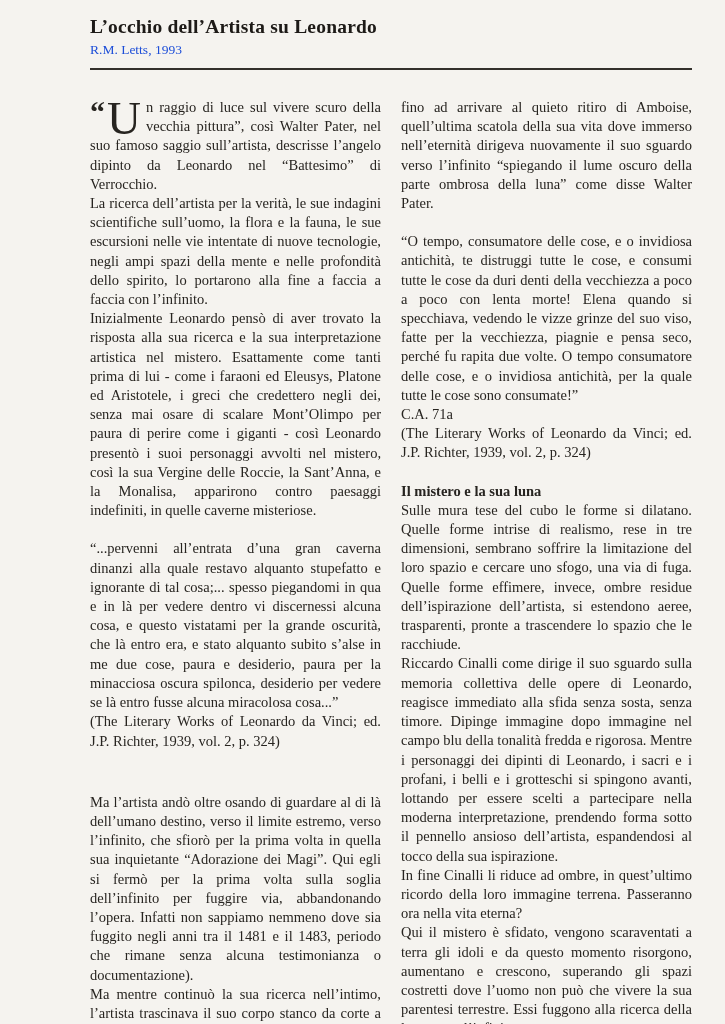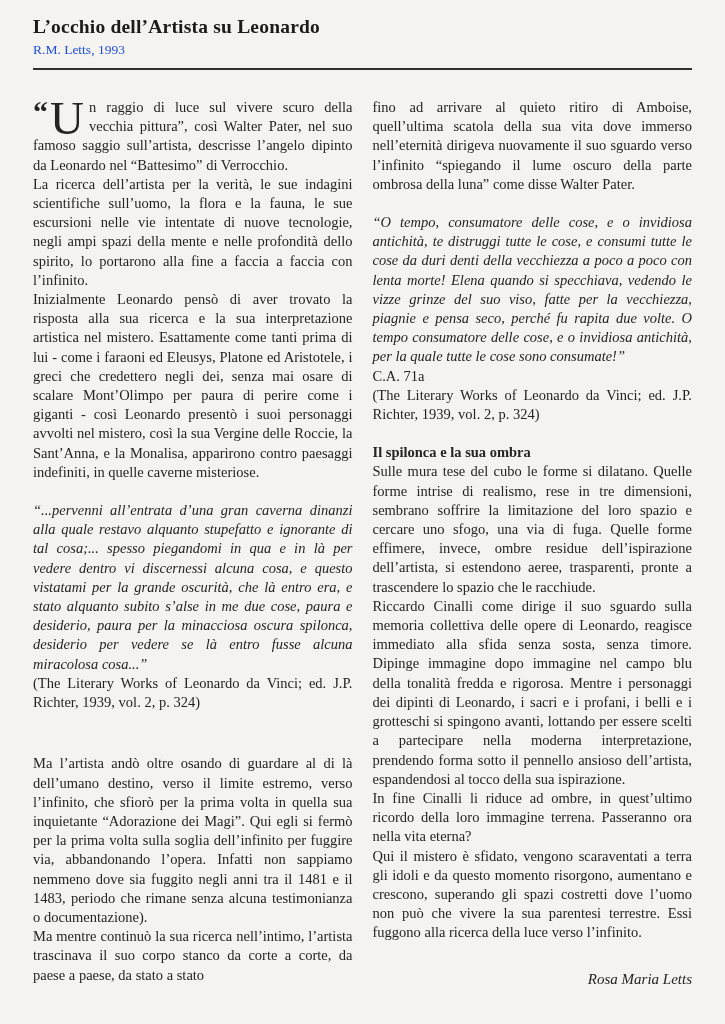--- a/index.html
+++ b/index.html
@@ -6,21 +6,21 @@
     margin: 0;
     padding: 0;
     background: #f5f3ef;
   }
   .page {
     position: relative;
     width: 725px;
     height: 1024px;
     box-sizing: border-box;
     background: #f5f3ef;
-    padding: 16px 33px 0 33px;
+    padding: 16px 33px 0 90px;
     overflow: hidden;
     font-family: "Liberation Serif", "DejaVu Serif", serif;
     color: #272420;
   }
   .doc-title {
     margin: 0;
     font-size: 19.5px;
     font-weight: 700;
     letter-spacing: 0.2px;
     color: #1d1a17;
@@ -42,21 +42,21 @@
   }
   .col {
     flex: 1 1 0;
     text-align: justify;
     font-size: 14.5px;
     line-height: 19.2px;
     hyphens: auto;
     -webkit-hyphens: auto;
   }
   .col p { margin: 0; }
-  .quote-block { font-style: italic; }
+  .quote-block { }
   .gap    { margin-top: 19px !important; }
   .gap-lg { margin-top: 42px !important; }
   .section-heading { font-weight: 700; }
   .opening-quote-mark {
     float: left;
     font-size: 30px;
     line-height: 26px;
     font-weight: 700;
     margin: 1px 2px 0 0;
   }
@@ -92,21 +92,21 @@
       <p>(The Literary Works of Leonardo da Vinci; ed. J.P. Richter, 1939, vol. 2, p. 324)</p>
       <p class="gap-lg">Ma l’artista andò oltre osando di guardare al di là dell’umano destino, verso il limite estremo, verso l’infinito, che sfiorò per la prima volta in quella sua inquietante “Adorazione dei Magi”. Qui egli si fermò per la prima volta sulla soglia dell’infinito per fuggire via, abbandonando l’opera. Infatti non sappiamo nemmeno dove sia fuggito negli anni tra il 1481 e il 1483, periodo che rimane senza alcuna testimonianza o documentazione).</p>
       <p>Ma mentre continuò la sua ricerca nell’intimo, l’artista trascinava il suo corpo stanco da corte a corte, da paese a paese, da stato a stato</p>
     </div>
 
     <div class="col">
       <p>fino ad arrivare al quieto ritiro di Amboise, quell’ultima scatola della sua vita dove immerso nell’eternità dirigeva nuovamente il suo sguardo verso l’infinito “spiegando il lume oscuro della parte ombrosa della luna” come disse Walter Pater.</p>
       <p class="quote-block gap">“O tempo, consumatore delle cose, e o invidiosa antichità, te distruggi tutte le cose, e consumi tutte le cose da duri denti della vecchiezza a poco a poco con lenta morte! Elena quando si specchiava, vedendo le vizze grinze del suo viso, fatte per la vecchiezza, piagnie e pensa seco, perché fu rapita due volte. O tempo consumatore delle cose, e o invidiosa antichità, per la quale tutte le cose sono consumate!”</p>
       <p>C.A. 71a</p>
       <p>(The Literary Works of Leonardo da Vinci; ed. J.P. Richter, 1939, vol. 2, p. 324)</p>
-      <p class="section-heading gap">Il spilonca e la sua ombra</p>
+      <p class="section-heading gap">Il mistero e la sua luna</p>
       <p>Sulle mura tese del cubo le forme si dilatano. Quelle forme intrise di realismo, rese in tre dimensioni, sembrano soffrire la limitazione del loro spazio e cercare uno sfogo, una via di fuga. Quelle forme effimere, invece, ombre residue dell’ispirazione dell’artista, si estendono aeree, trasparenti, pronte a trascendere lo spazio che le racchiude.</p>
       <p>Riccardo Cinalli come dirige il suo sguardo sulla memoria collettiva delle opere di Leonardo, reagisce immediato alla sfida senza sosta, senza timore. Dipinge immagine dopo immagine nel campo blu della tonalità fredda e rigorosa. Mentre i personaggi dei dipinti di Leonardo, i sacri e i profani, i belli e i grotteschi si spingono avanti, lottando per essere scelti a partecipare nella moderna interpretazione, prendendo forma sotto il pennello ansioso dell’artista, espandendosi al tocco della sua ispirazione.</p>
       <p>In fine Cinalli li riduce ad ombre, in quest’ultimo ricordo della loro immagine terrena. Passeranno ora nella vita eterna?</p>
       <p>Qui il mistero è sfidato, vengono scaraventati a terra gli idoli e da questo momento risorgono, aumentano e crescono, superando gli spazi costretti dove l’uomo non può che vivere la sua parentesi terrestre. Essi fuggono alla ricerca della luce verso l’infinito.</p>
       <p class="signature">Rosa Maria Letts</p>
     </div>
 
   </div>
 </div>
 

